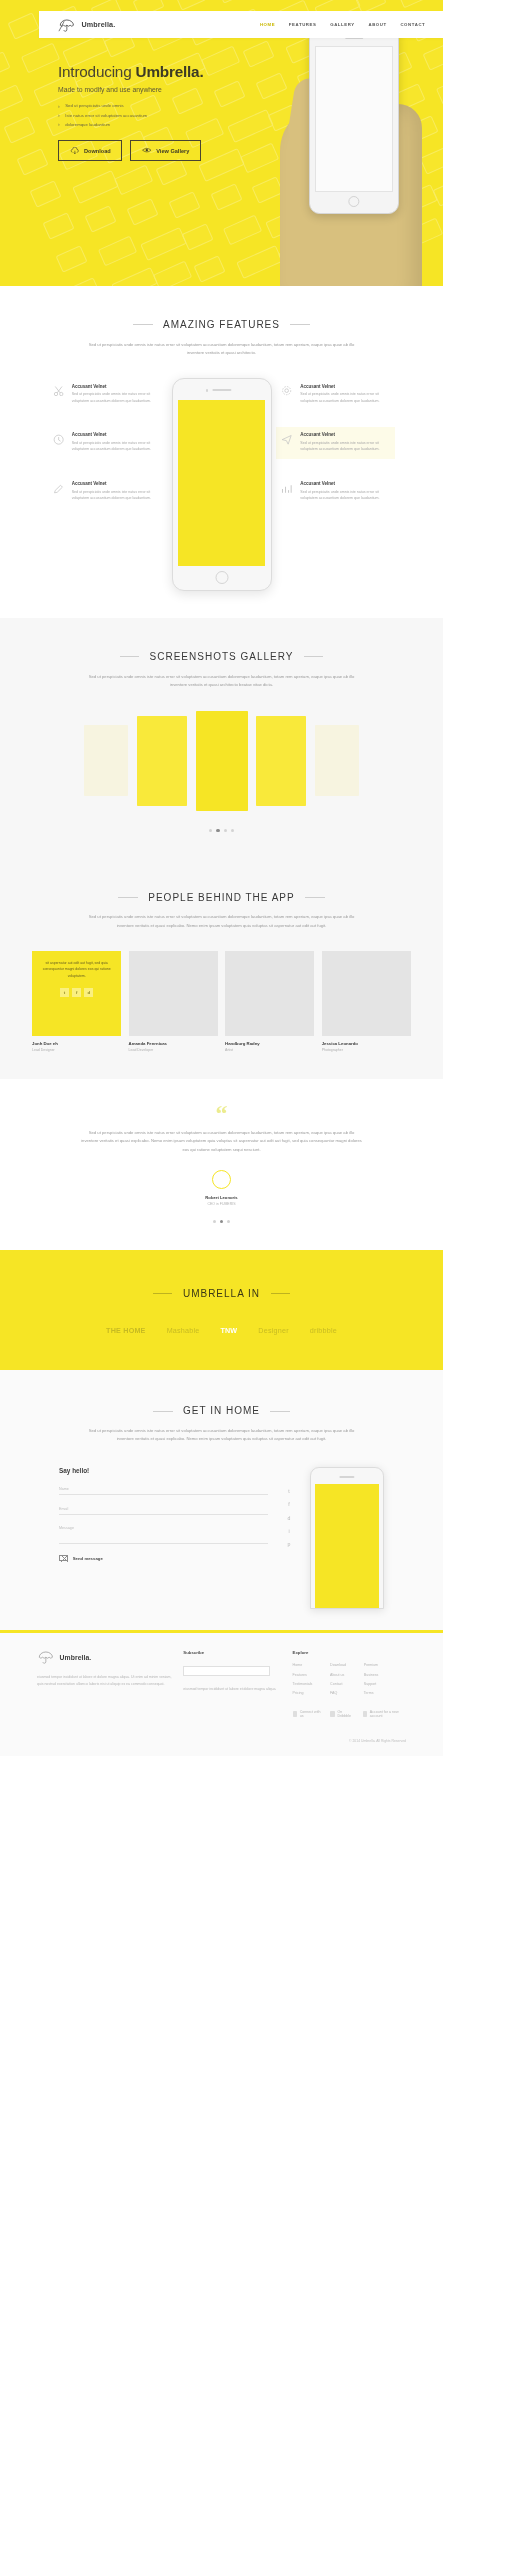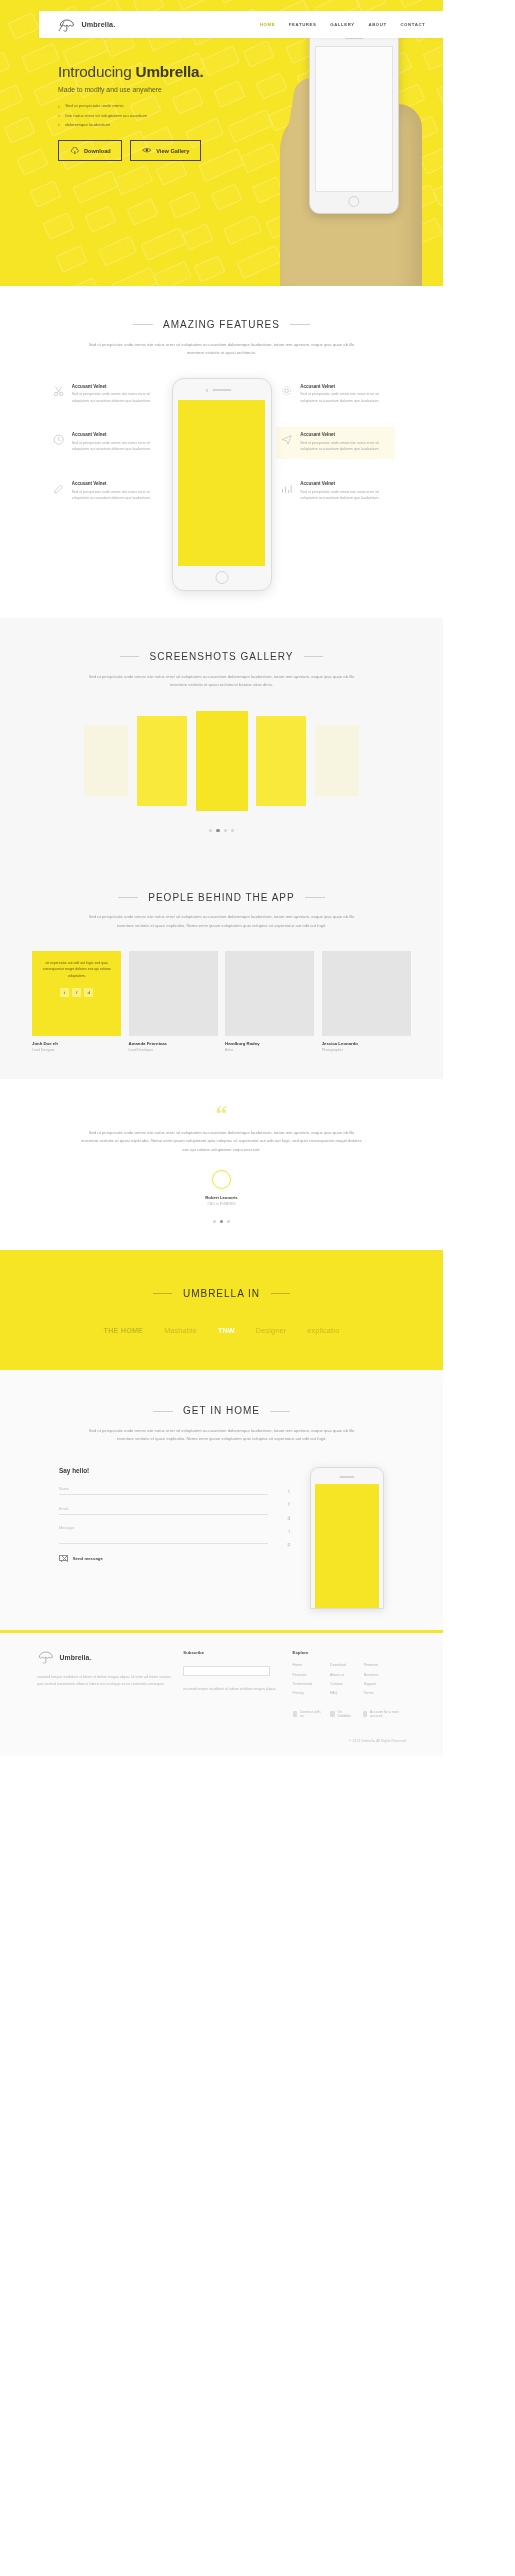--- a/index.html
+++ b/index.html
@@ -610,21 +610,21 @@
 
   <section class="featured">
     <div class="sec-head">
       <div class="sec-title">UMBRELLA IN</div>
     </div>
     <div class="logos" id="logoRow">
         <span class="logo-it ">THE HOME</span>
         <span class="logo-it thin">Mashable</span>
         <span class="logo-it bright">TNW</span>
         <span class="logo-it thin">Designer</span>
-        <span class="logo-it thin">explicabo</span>
+        <span class="logo-it thin">dribbble</span>
       </div>
   </section>
 
   <section class="contact">
     <div class="sec-head">
       <div class="sec-title">GET IN HOME</div>
       <p class="sec-desc">Sed ut perspiciatis unde omnis iste natus error sit voluptatem accusantium doloremque laudantium, totam rem aperiam, eaque ipsa quae ab illo inventore veritatis et quasi explicabo. Nemo enim ipsam voluptatem quia voluptas sit aspernatur aut odit aut fugit.</p>
     </div>
     <div class="contact-body">
       <div class="form-col">

